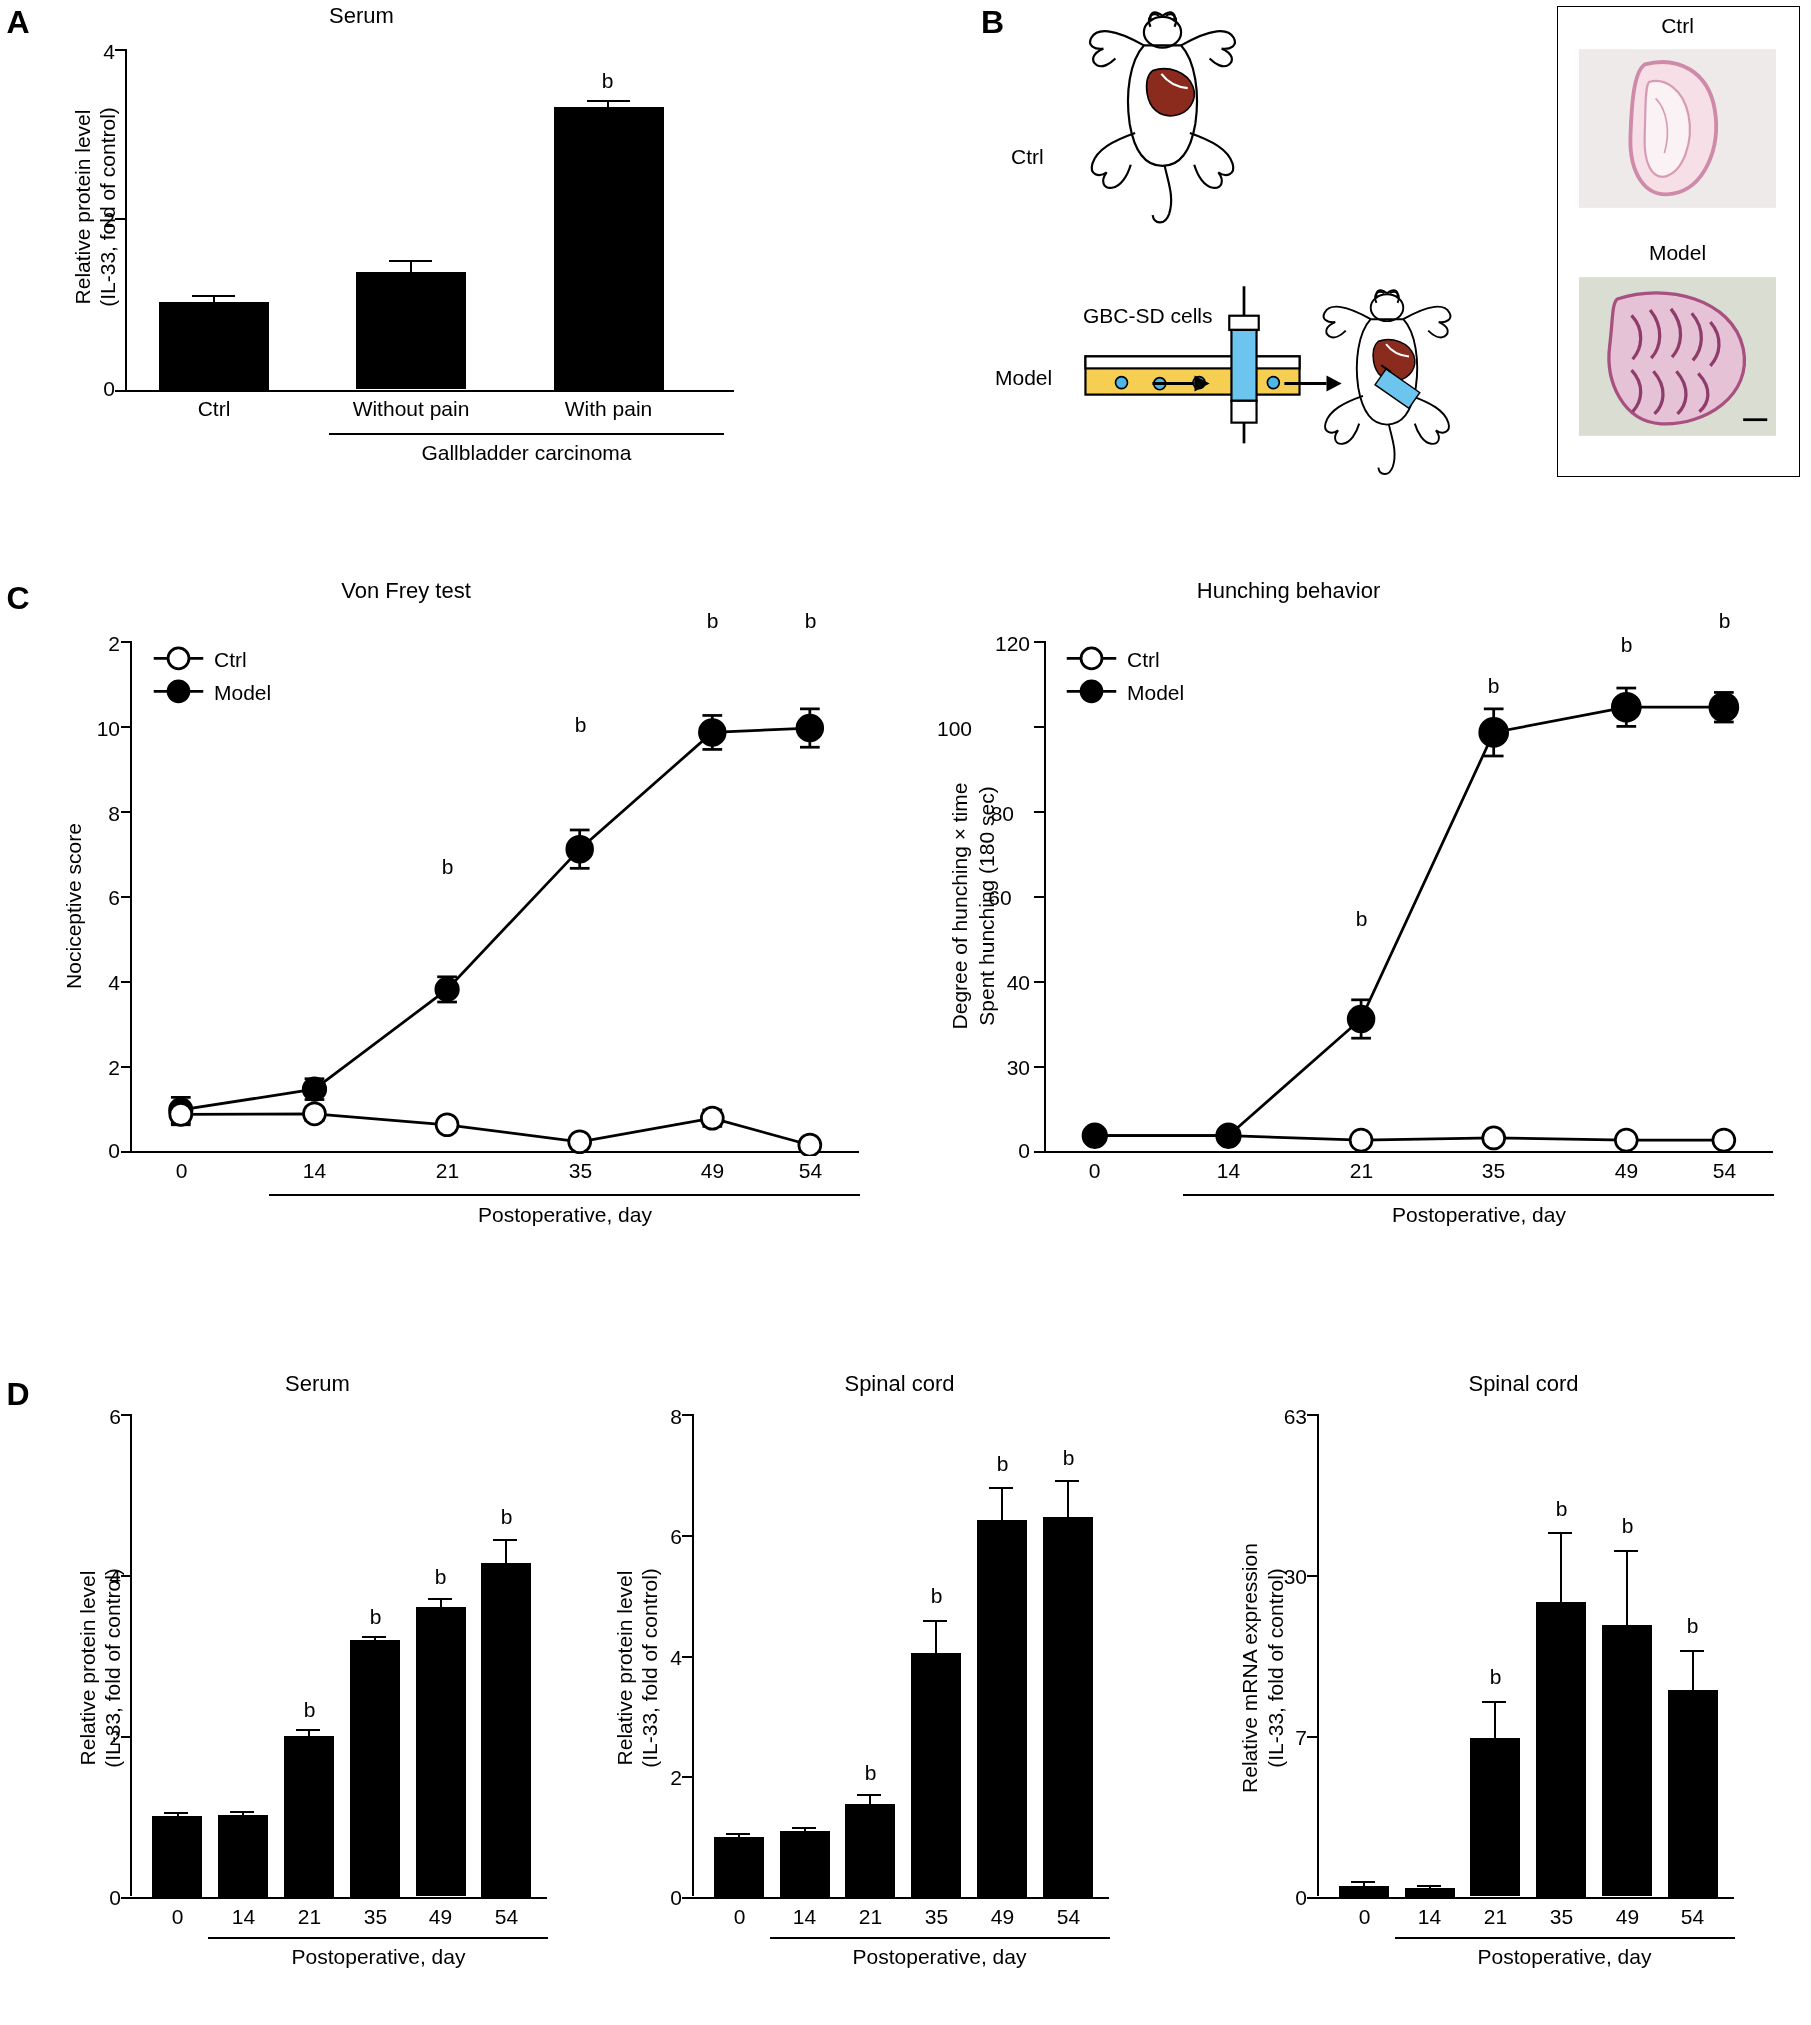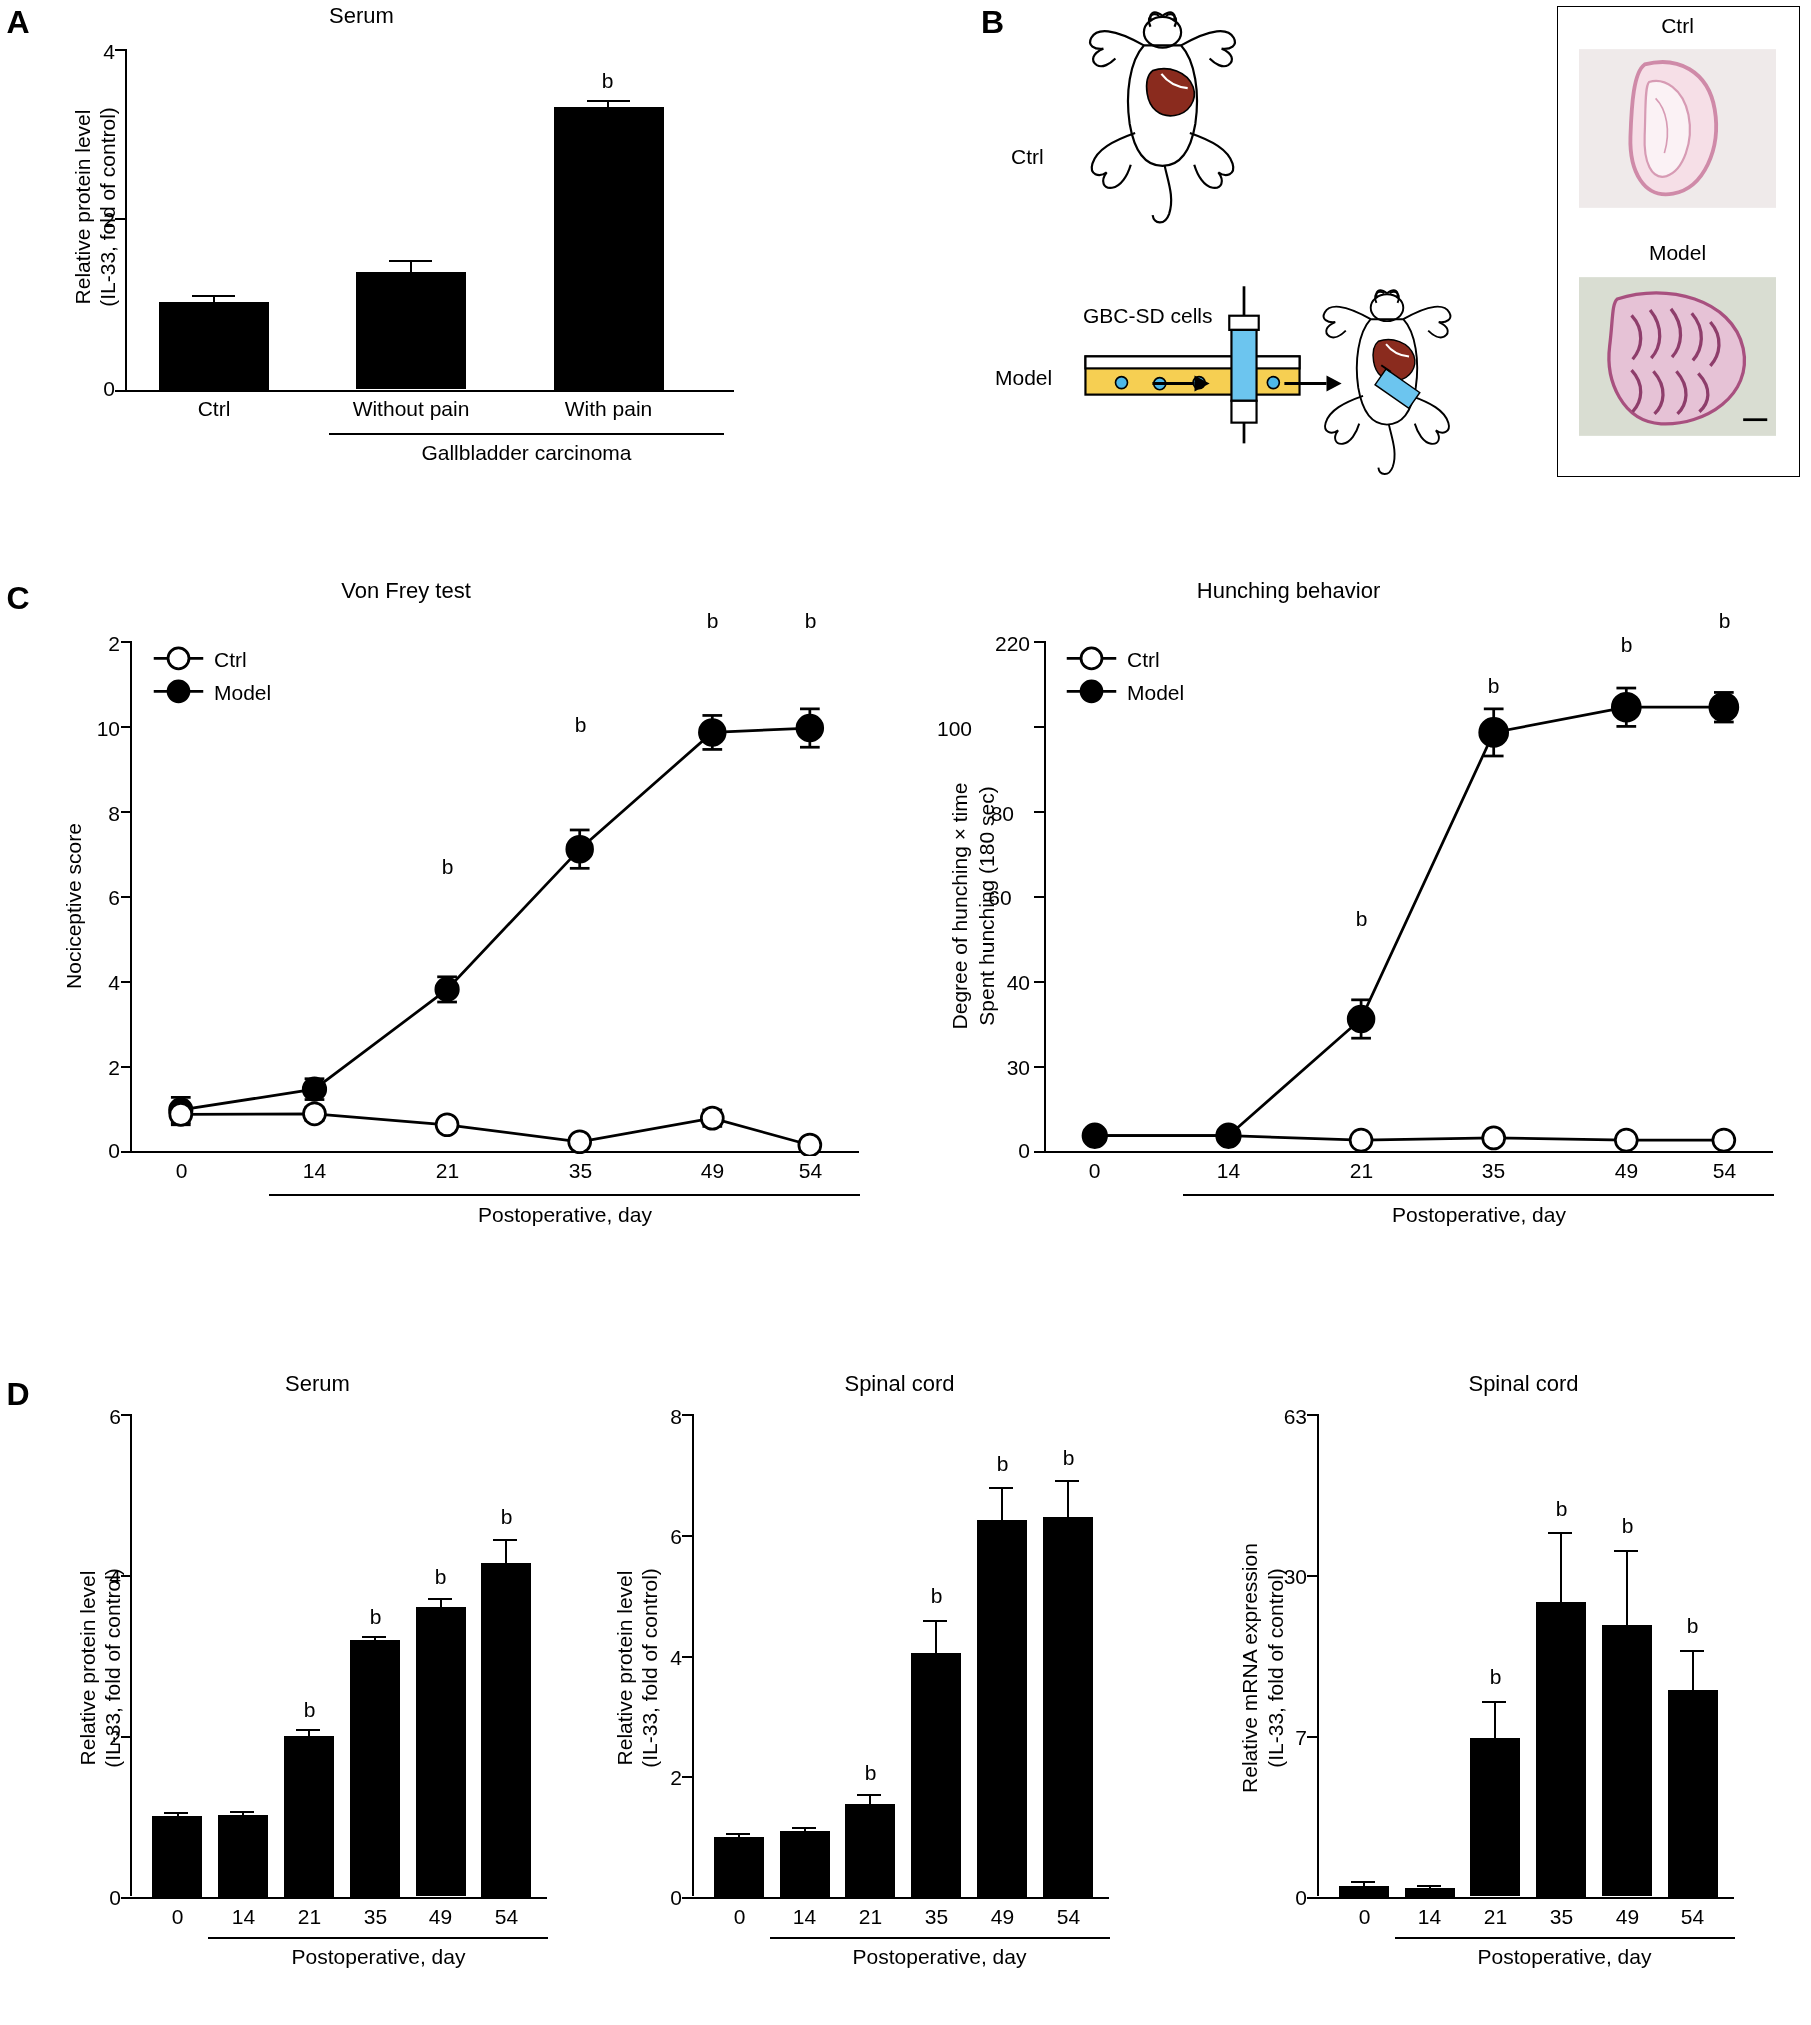--- a/index.html
+++ b/index.html
@@ -263,21 +263,21 @@
 <div class="grpline" style="left:269px;top:1194px;width:591px;"></div>
 <div class="axlabel" style="left:373px;top:1203px;width:384px;">Postoperative, day</div>
 
 <div class="ttl" style="left:1124px;top:578px;width:329px;">Hunching behavior</div>
 <div class="ylab" style="left:795px;top:894px;width:329px;transform:rotate(-90deg);">Degree of hunching × time</div>
 <div class="ylab" style="left:822px;top:894px;width:329px;transform:rotate(-90deg);">Spent hunching (180 sec)</div>
 
 <div class="axisline" style="left:1044px;top:641px;width:2.2px;height:510px;"></div>
 <div class="axisline" style="left:1044px;top:1151px;width:729px;height:2.2px;"></div>
 
-<div class="tick" style="left:970px;top:632px;width:60px;">220</div>
+<div class="tick" style="left:970px;top:632px;width:60px;">120</div>
 <div class="tick" style="left:912px;top:717px;width:60px;">100</div>
 <div class="tick" style="left:954px;top:802px;width:60px;">80</div>
 <div class="tick" style="left:970px;top:886px;width:60px;text-align:center;">60</div>
 <div class="tick" style="left:970px;top:971px;width:60px;">40</div>
 <div class="tick" style="left:970px;top:1056px;width:60px;">30</div>
 <div class="tick" style="left:970px;top:1139px;width:60px;">0</div>
 
 <div class="axisline" style="left:1034px;top:641px;width:11px;height:2.2px;"></div>
 <div class="axisline" style="left:1034px;top:726px;width:11px;height:2.2px;"></div>
 <div class="axisline" style="left:1034px;top:811px;width:11px;height:2.2px;"></div>

